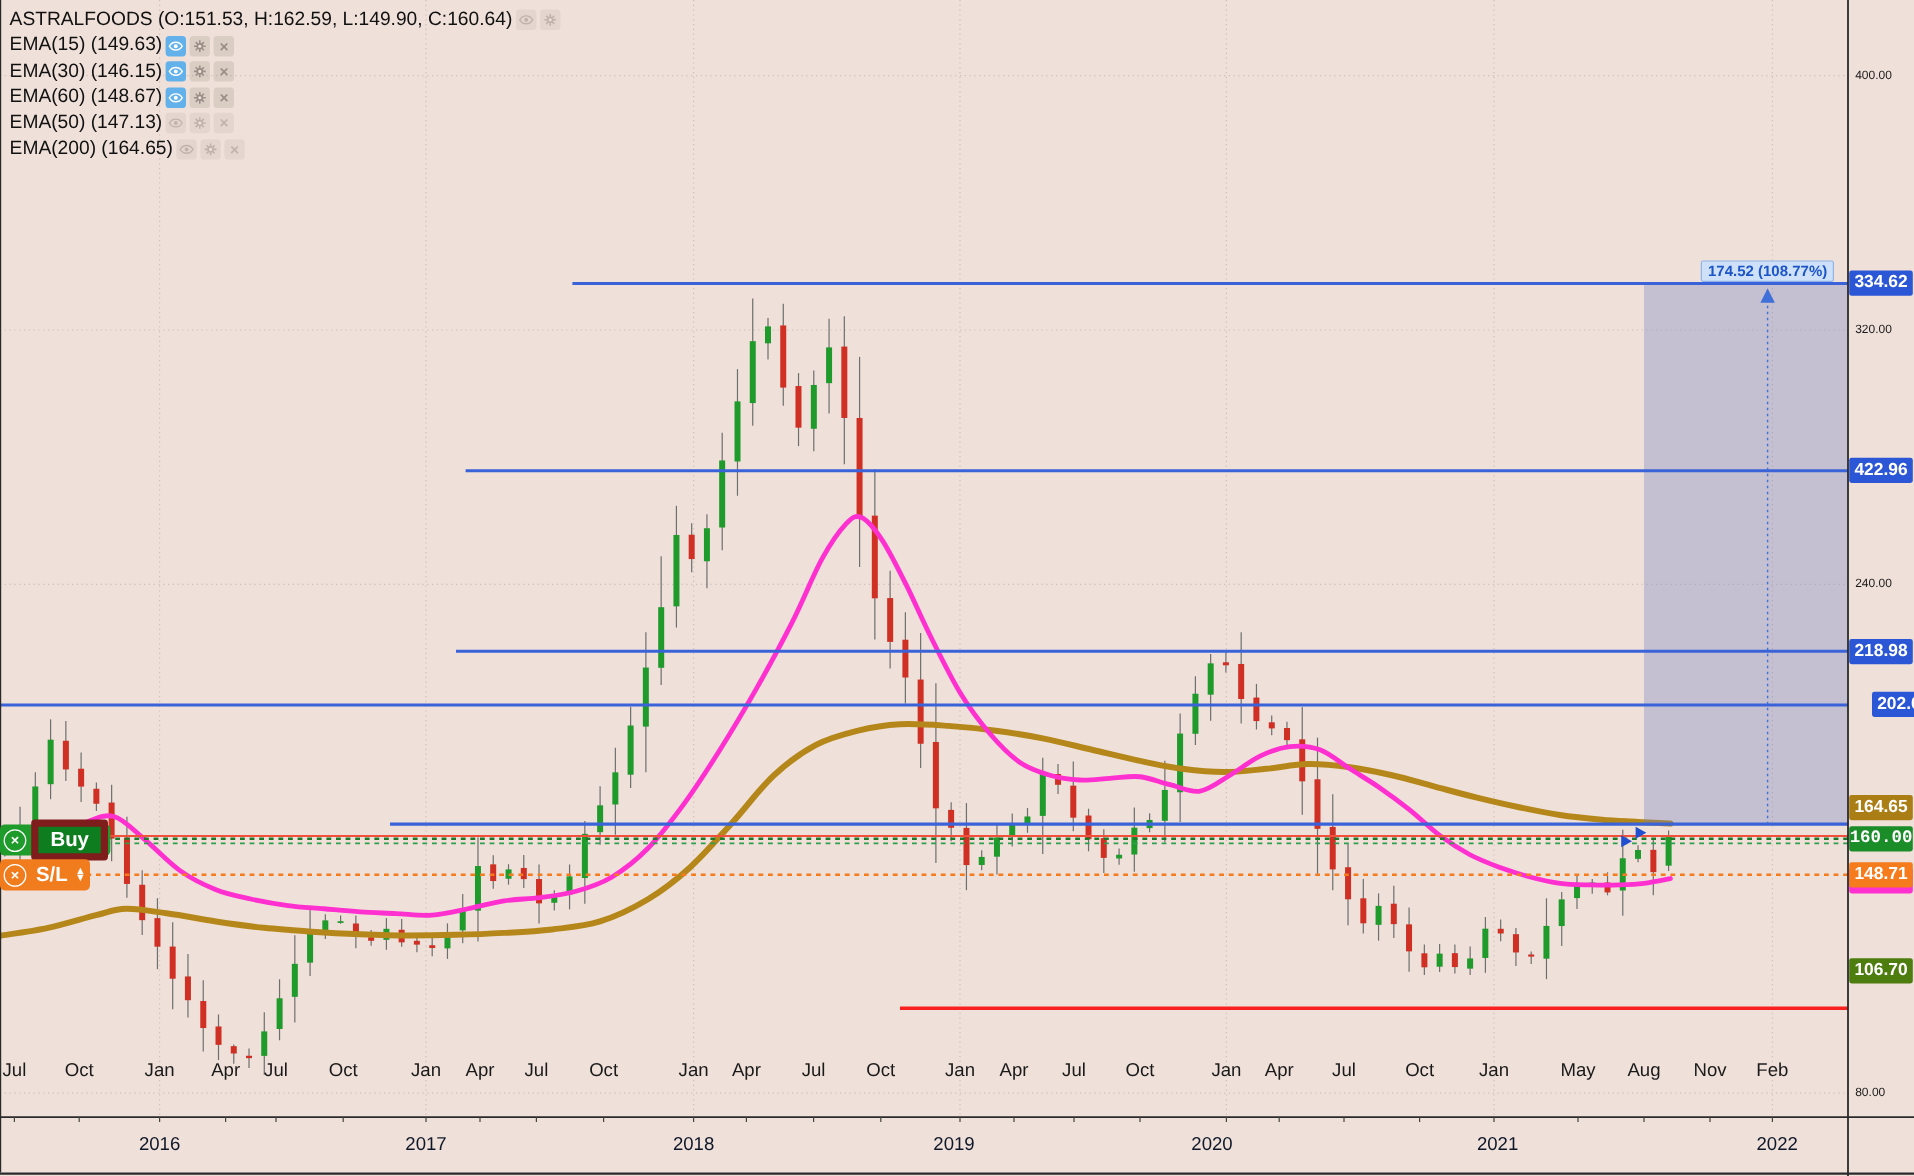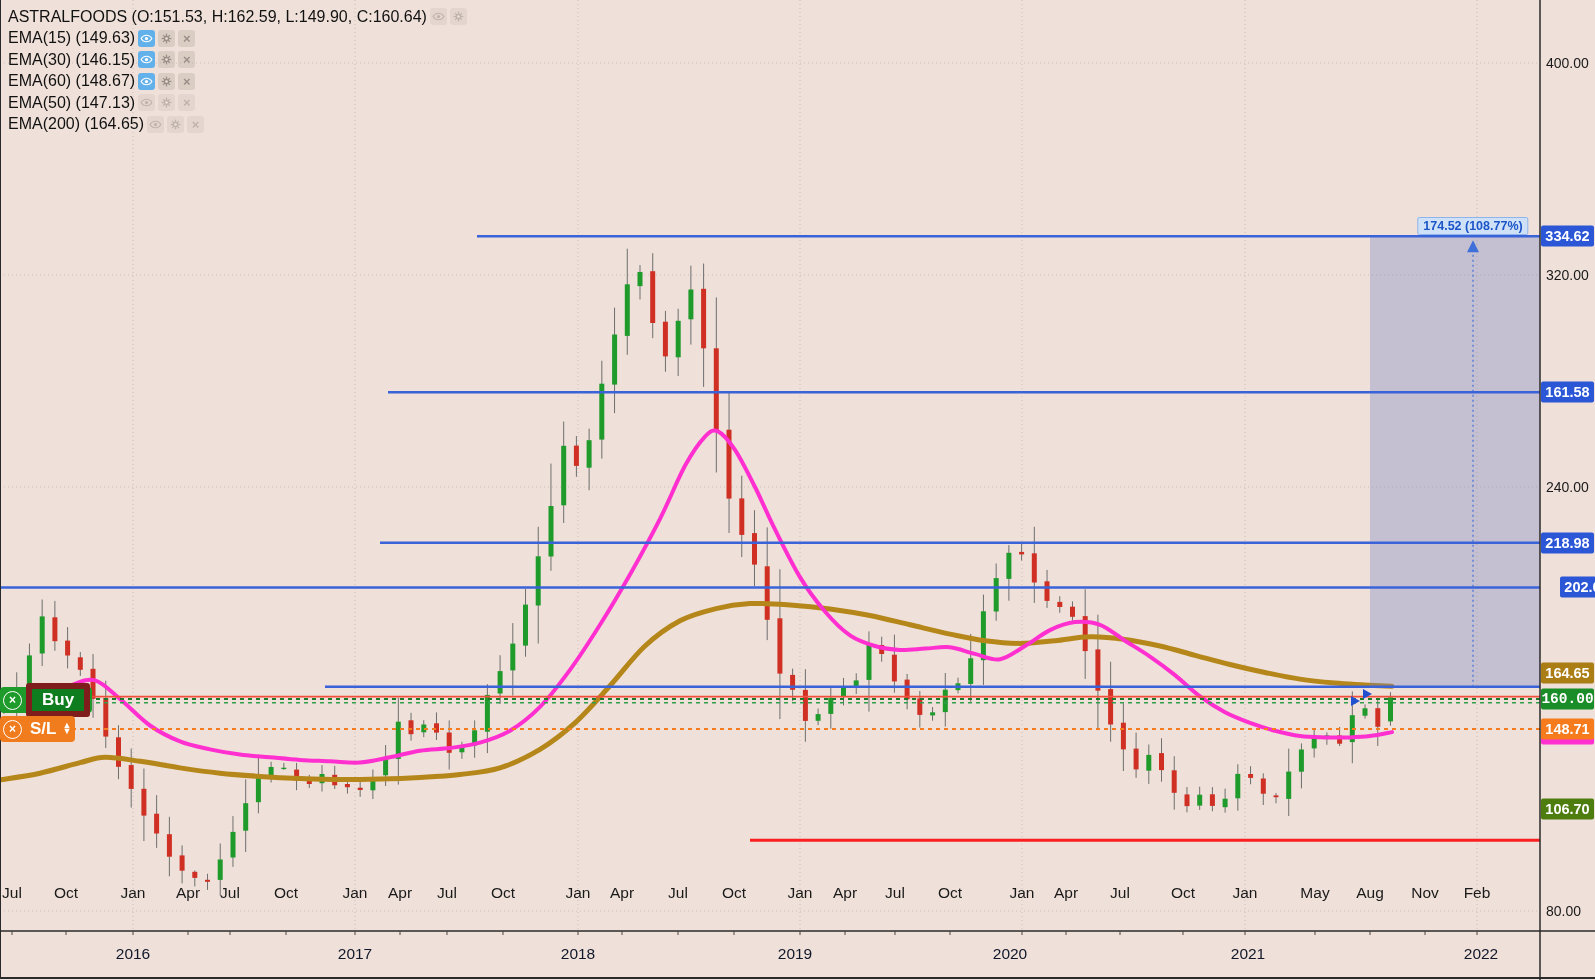--- a/index.html
+++ b/index.html
@@ -29,21 +29,21 @@
   .sl-core{font-size:17px;font-weight:700;padding:0 4px;}
   .spinner{display:flex;flex-direction:column;justify-content:center;line-height:.62;
            font-size:9px;color:#fff;margin-left:2px;}
   
   .proj-label{position:absolute;left:1473px;top:217px;transform:translateX(-50%);
               background:#cfe1f8;border:1px solid #8fb4ea;color:#1b55c8;
               font-size:12.5px;font-weight:700;padding:1px 5px;border-radius:2px;
               white-space:nowrap;z-index:22;}
   
   .plabel{position:absolute;left:1546px;transform:translateY(-50%);
-          font-size:14px;color:#1a1a1a;white-space:nowrap;}
+          font-size:10px;color:#1a1a1a;white-space:nowrap;}
   .ptag{position:absolute;left:1541px;width:53px;height:21px;transform:translateY(-50%);
         border-radius:2px;color:#fff;font-size:14.5px;font-weight:700;
         text-align:center;line-height:21px;z-index:21;}
   .ptag-peek{position:absolute;left:1541px;width:53px;height:21px;transform:translateY(-50%);
         border-radius:2px;z-index:20;}
   .tlabel{position:absolute;top:884px;transform:translateX(-50%);
           font-size:15.5px;color:#1a1a1a;}
   .ylabel{position:absolute;top:945px;transform:translateX(-50%);
           font-size:15.5px;color:#0f172a;}
 </style>
@@ -495,21 +495,21 @@
 
   <div class="proj-label">174.52 (108.77%)</div>
 
   <div id="price-axis">
       <div class="plabel" style="top: 63px;">400.00</div>
       <div class="plabel" style="top: 275px;">320.00</div>
       <div class="plabel" style="top: 487px;">240.00</div>
       <div class="plabel" style="top: 911px;">80.00</div>
       <div class="ptag-peek" style="top: 733.918px; background: rgb(255, 47, 208);"></div>
       <div class="ptag" style="top: 236.257px; background: rgb(43, 86, 214);">334.62</div>
-      <div class="ptag" style="top: 392.342px; background: rgb(43, 86, 214);">161.58</div>
+      <div class="ptag" style="top: 392.342px; background: rgb(43, 86, 214);">422.96</div>
       <div class="ptag" style="top: 542.703px; background: rgb(43, 86, 214);">218.98</div>
       <div class="ptag" style="top: 587.488px; background: rgb(43, 86, 214); margin-left: 19px;">202.08</div>
       <div class="ptag" style="top: 672.678px; background: rgb(171, 125, 21);">164.65</div>
       <div class="ptag" style="top: 699px; background: rgb(26, 140, 40); font-family: Liberation Mono, monospace;">160.00</div>
       <div class="ptag" style="top: 728.918px; background: rgb(245, 123, 29);">148.71</div>
       <div class="ptag" style="top: 809px; background: #4d7c0f;">106.70</div>
     </div>
   <div id="time-axis">
       <div class="tlabel" style="left: 12px;">Jul</div>
       <div class="tlabel" style="left: 66px;">Oct</div>

